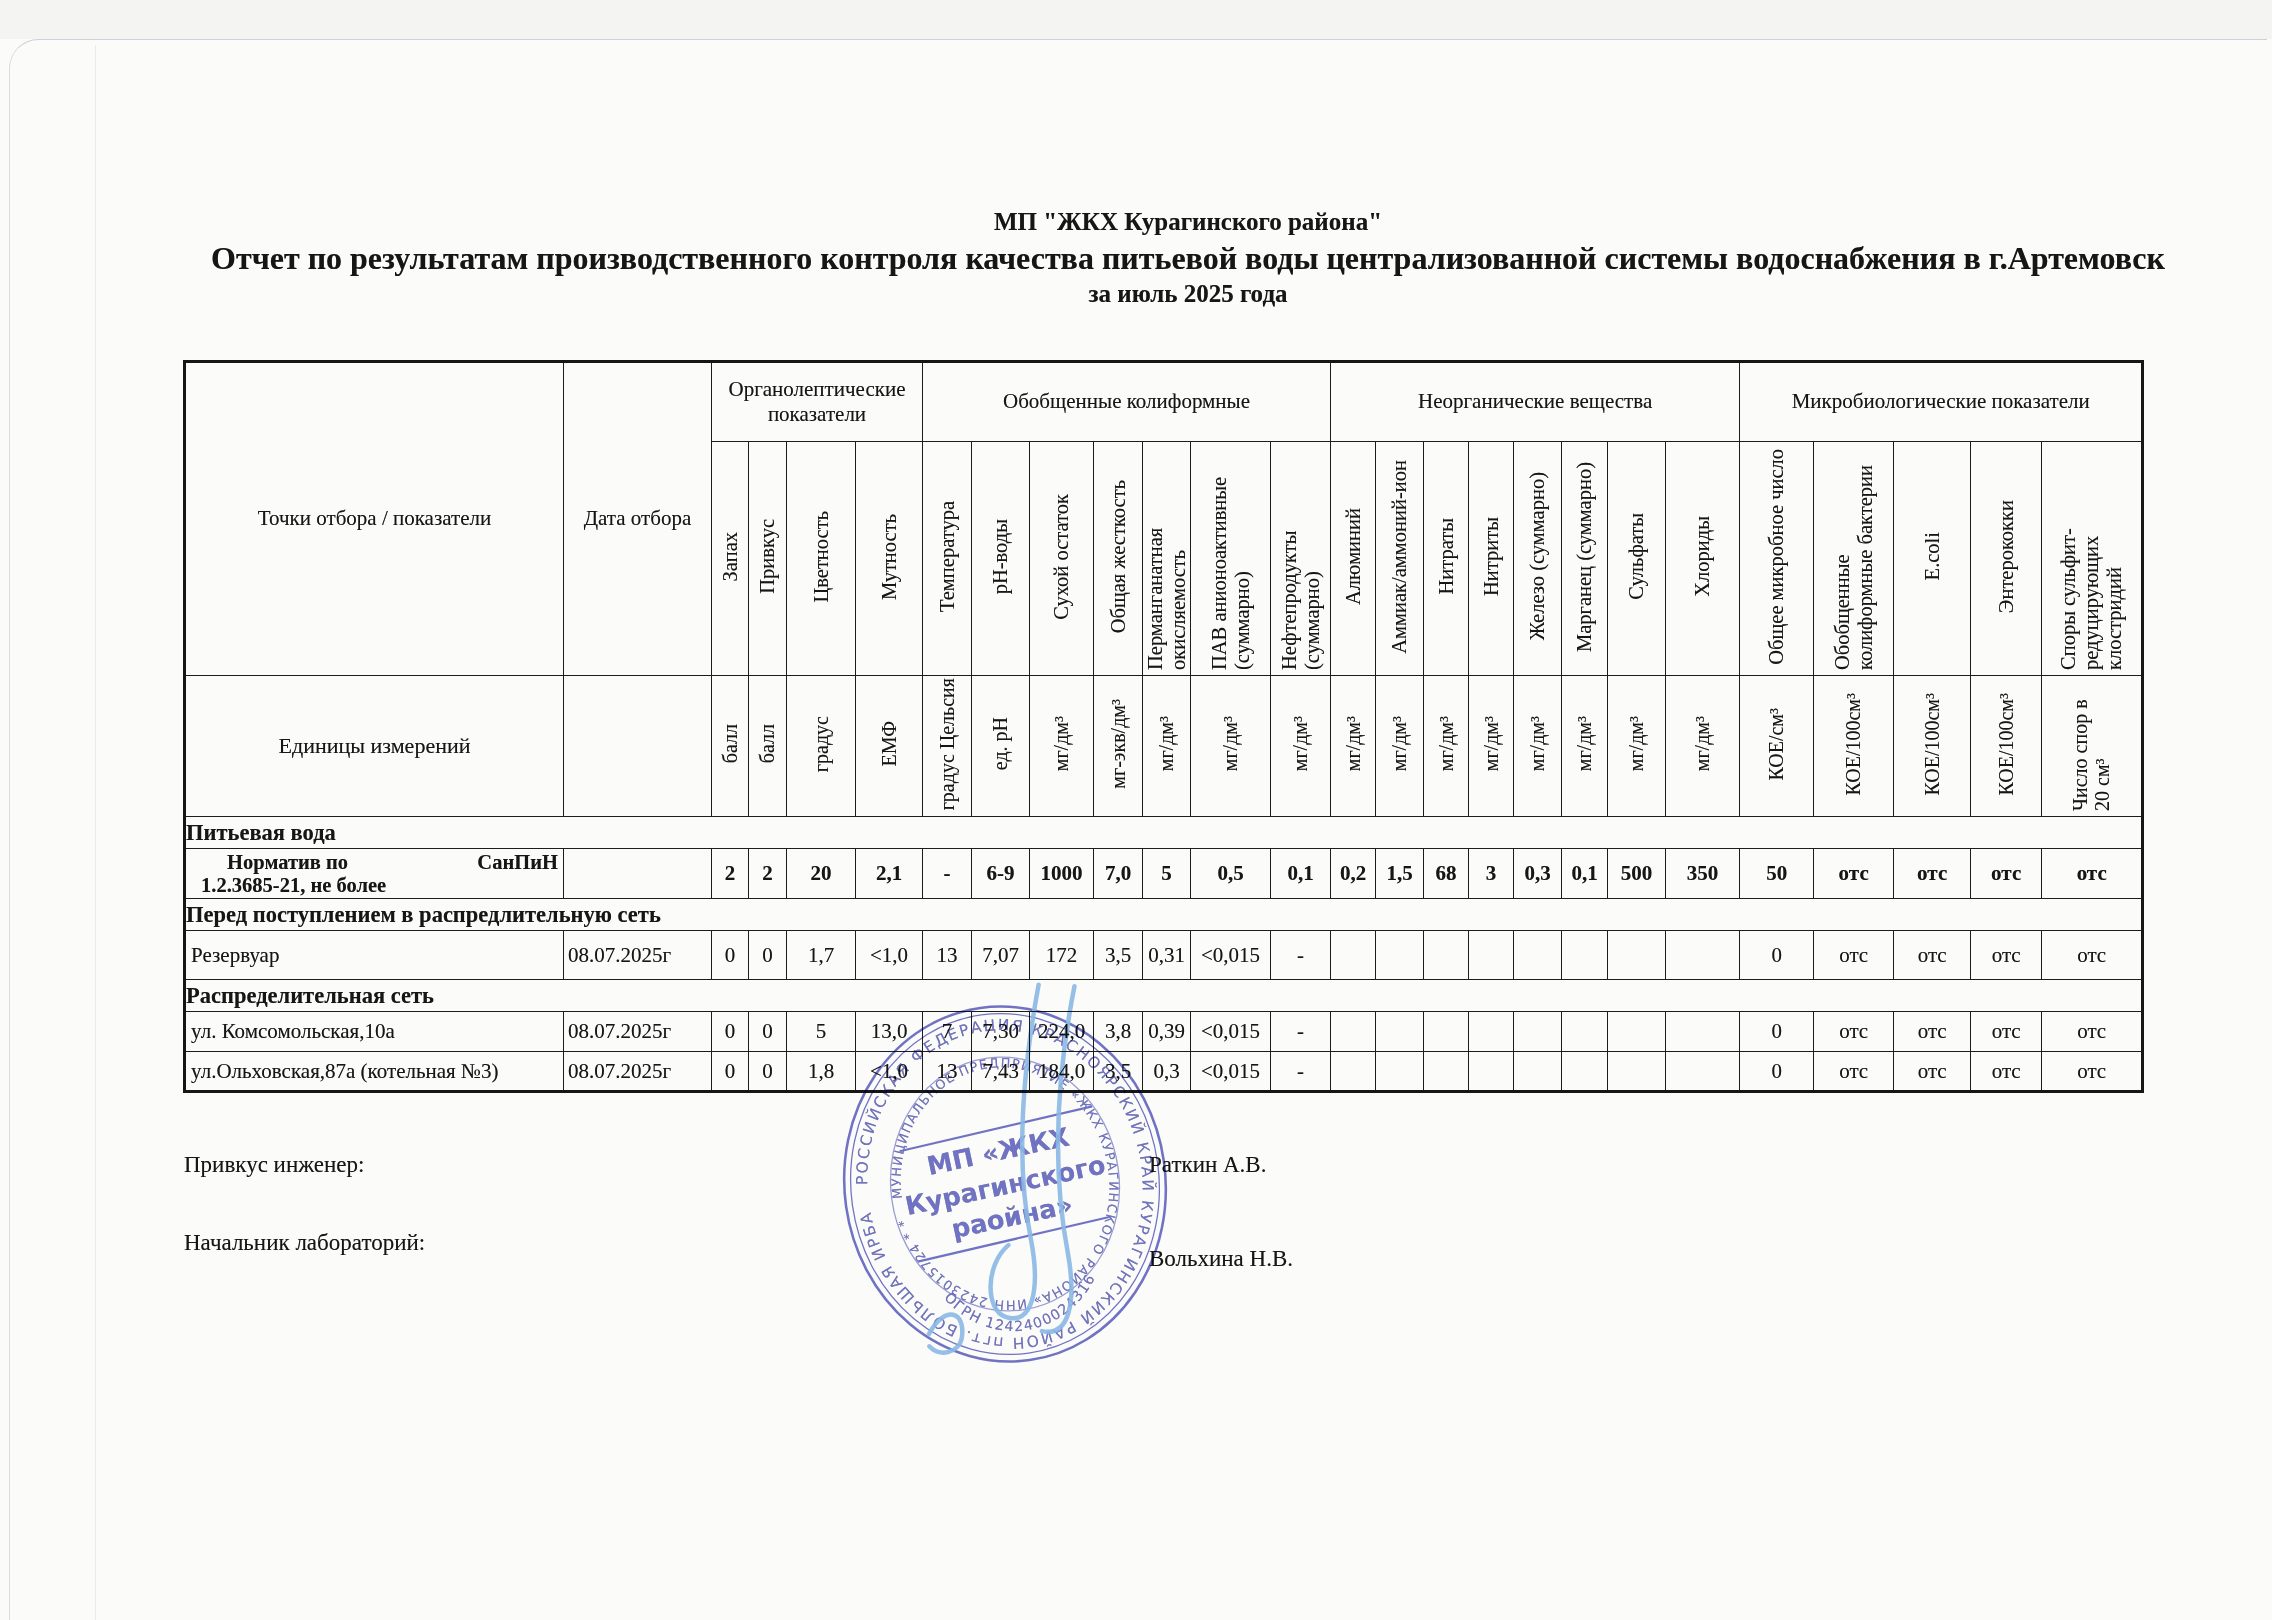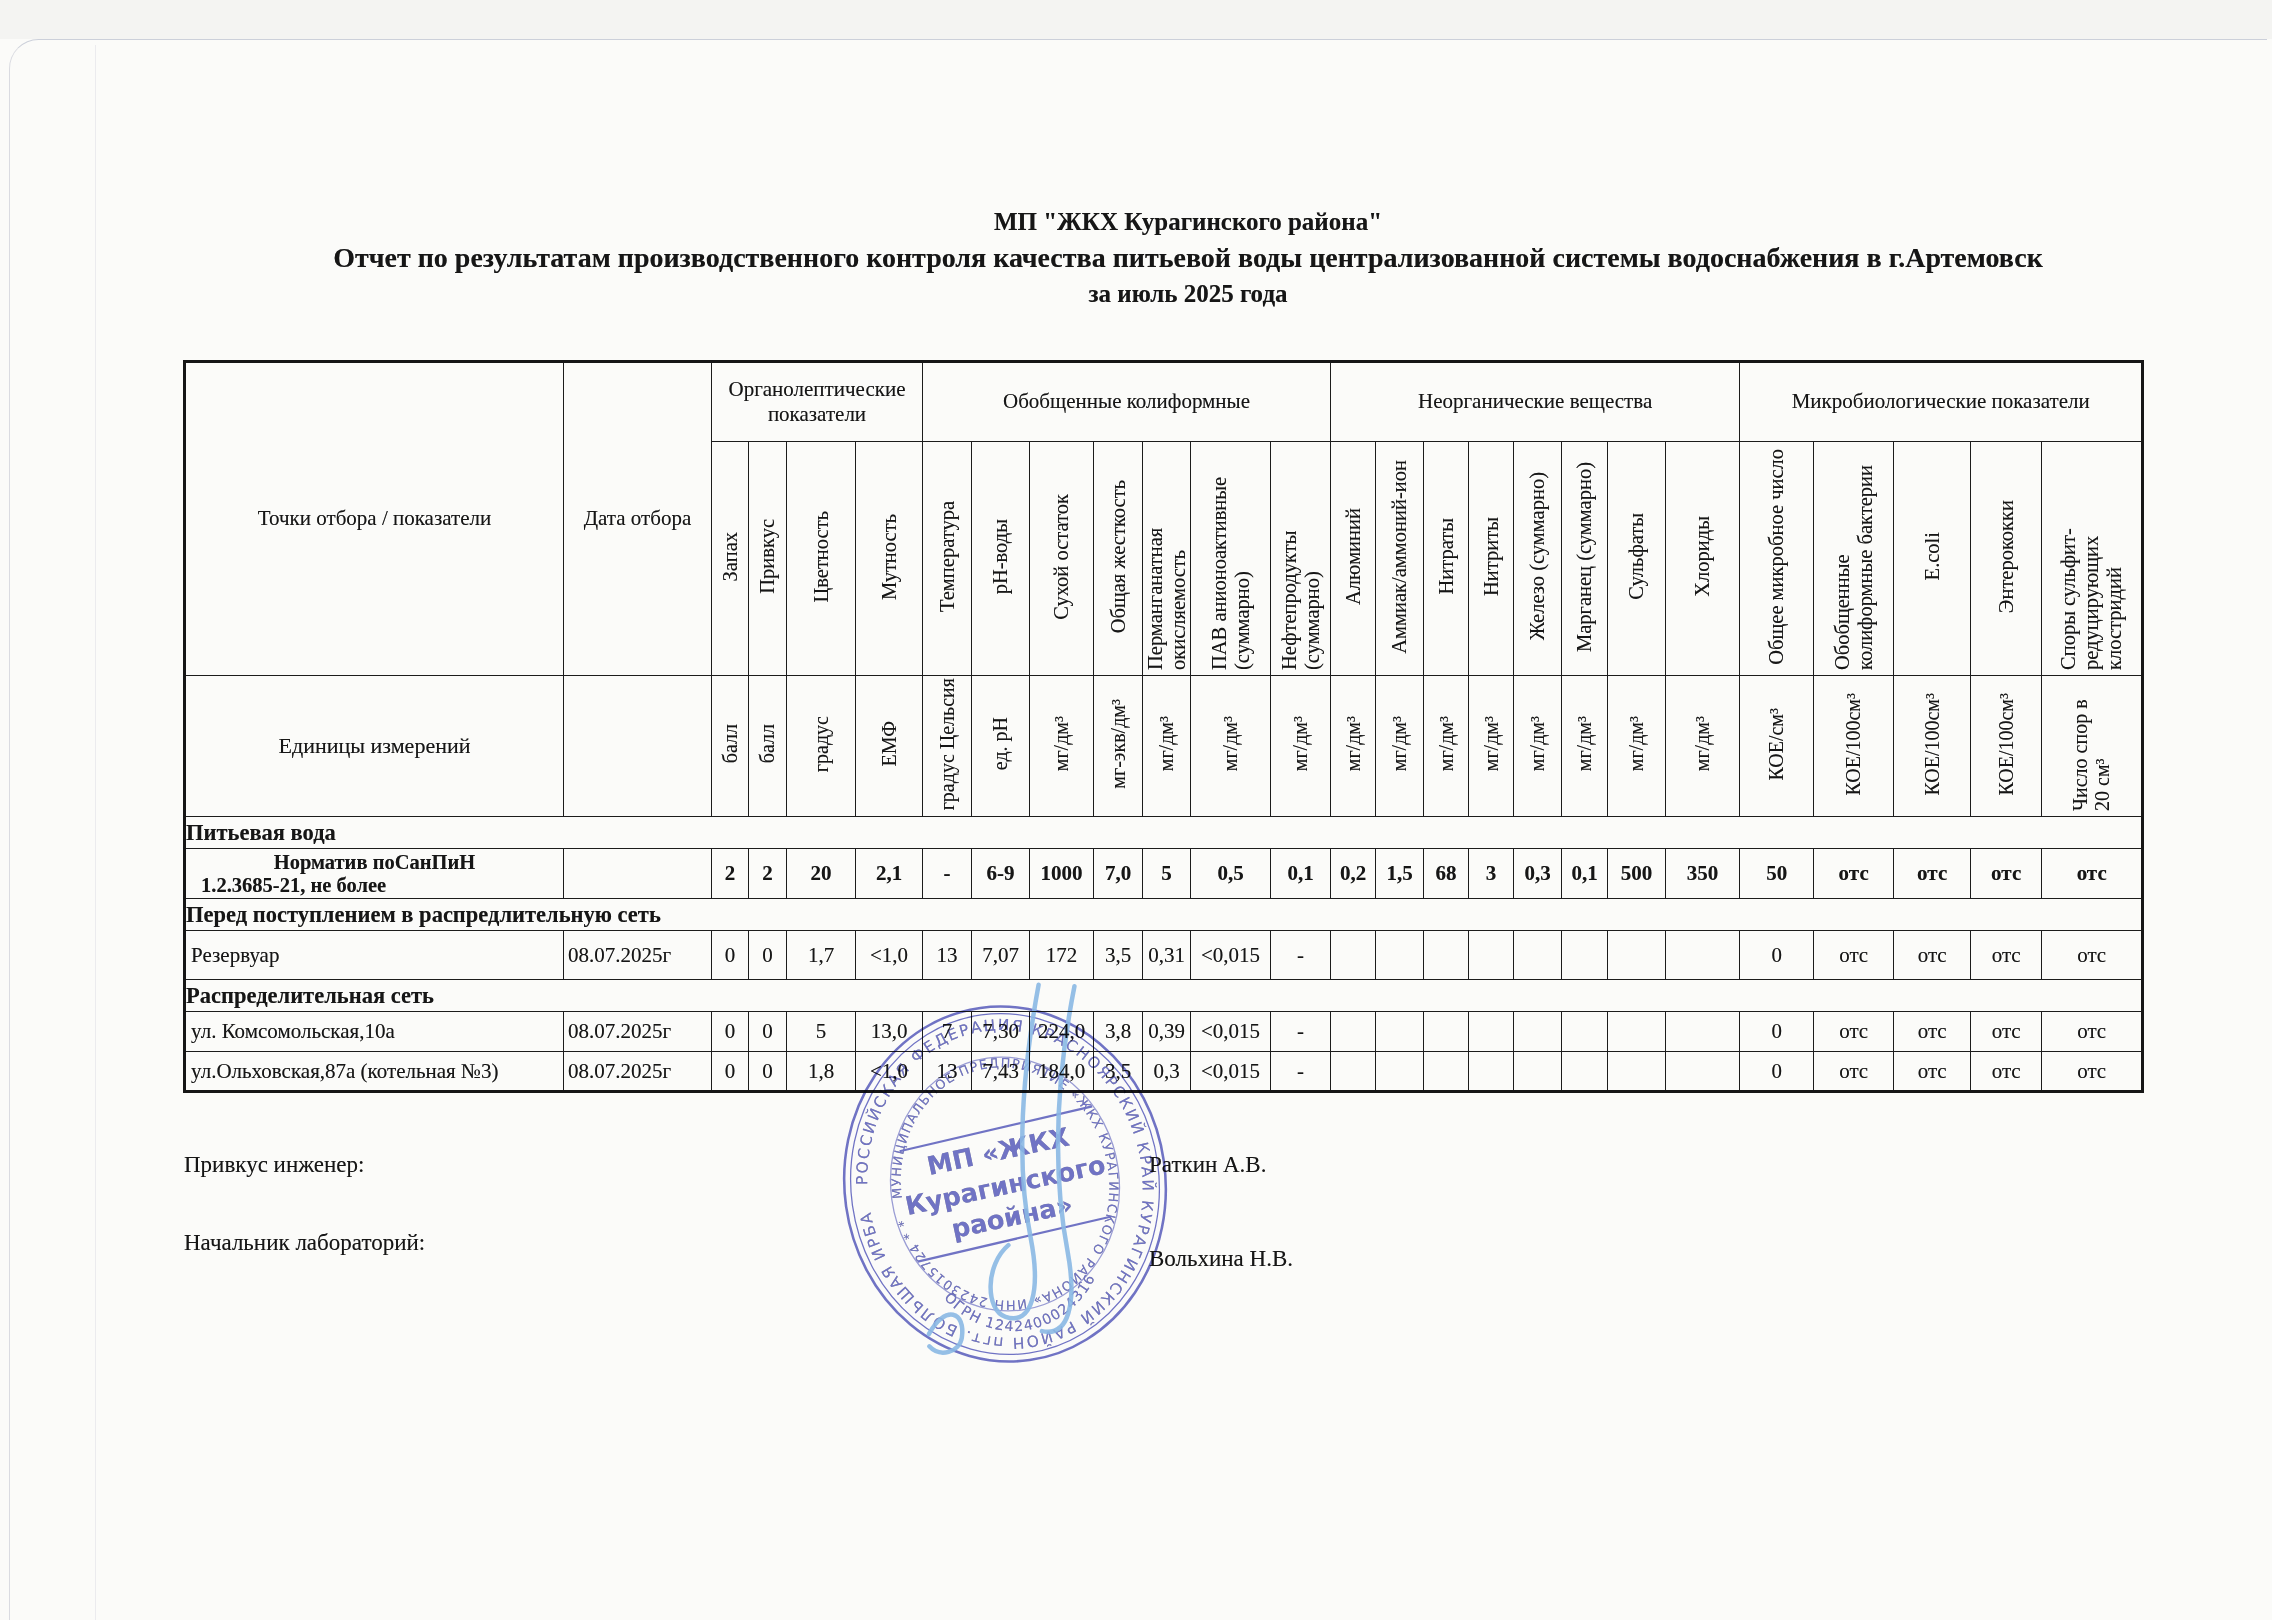--- a/index.html
+++ b/index.html
@@ -8,21 +8,21 @@
     font-family:"Liberation Serif","DejaVu Serif",serif;color:#161616;
     text-shadow:0 0 0.4px rgba(25,25,25,0.45);
   }
   .topstrip{position:absolute;left:0;top:0;width:2273px;height:39px;background:#f4f4f2;}
   .page-edge{position:absolute;left:9px;top:39px;width:2257px;height:1581px;
     border-left:1.3px solid #dadbe1;border-top:1.3px solid #ccd0da;border-radius:29.5px 0 0 0;}
   .fold-line{position:absolute;left:95px;top:45px;width:1.3px;height:1575px;background:#ebebee;}
 
   .title{position:absolute;left:193px;top:204px;width:1990px;text-align:center;font-weight:bold;}
   .title .t1{font-size:25px;line-height:36px;}
-  .title .t2{font-size:28px;line-height:36px;}
+  .title .t2{font-size:32px;line-height:36px;}
   .title .t3{font-size:25px;line-height:36px;}
 
   table.doc{position:absolute;left:183px;top:360px;width:1957px;border-collapse:collapse;table-layout:fixed;}
   table.doc td{border:1.9px solid #1c1c1c;padding:0;vertical-align:middle;overflow:hidden;}
   table.doc{border:3.2px solid #161616;}
 
   .r-group{height:80px;}
   .r-group td{font-size:21px;text-align:center;line-height:1.2;}
   .corner-cell,.date-cell{font-size:22px;text-align:center;}
   .r-vheads{height:234px;}
@@ -33,21 +33,21 @@
   .vtxt{writing-mode:vertical-rl;transform:rotate(180deg);font-size:20.5px;line-height:1.12;
         max-height:226px;text-align:left;}
   .r-units .vtxt{font-size:20px;max-height:134px;}
 
   .r-band{height:32px;}
   .r-band td{font-weight:bold;font-size:22.5px;text-align:left;padding:1.3px 5.1px;
              border-top-width:3.2px;border-bottom-width:3.2px;}
   .r-norm{height:50px;}
   .r-norm td{font-weight:bold;font-size:21px;text-align:center;}
   .norm-label{padding:1.3px 5.1px !important;}
-  .norm-label .nl1{display:flex;justify-content:center;font-size:20.5px;line-height:23px;}
+  .norm-label .nl1{display:flex;justify-content:space-between;font-size:20.5px;line-height:23px;margin-left:36px;}
   .norm-label .nl2{text-align:left;font-size:20.5px;line-height:23px;margin-left:10px;}
 
   .r-data{height:49px;}
   .r-data td{font-size:21px;text-align:center;}
   .r-data .rowname{text-align:left;padding:1.3px 5.1px;}
   .r-data .rowdate{text-align:left;padding:1.3px 3.9px;margin-left:13px;}
   .r-data-s{height:40px;}
 
   .sig{position:absolute;font-size:23px;}
   .stamp-box{position:absolute;left:825px;top:985px;width:360px;height:398px;

